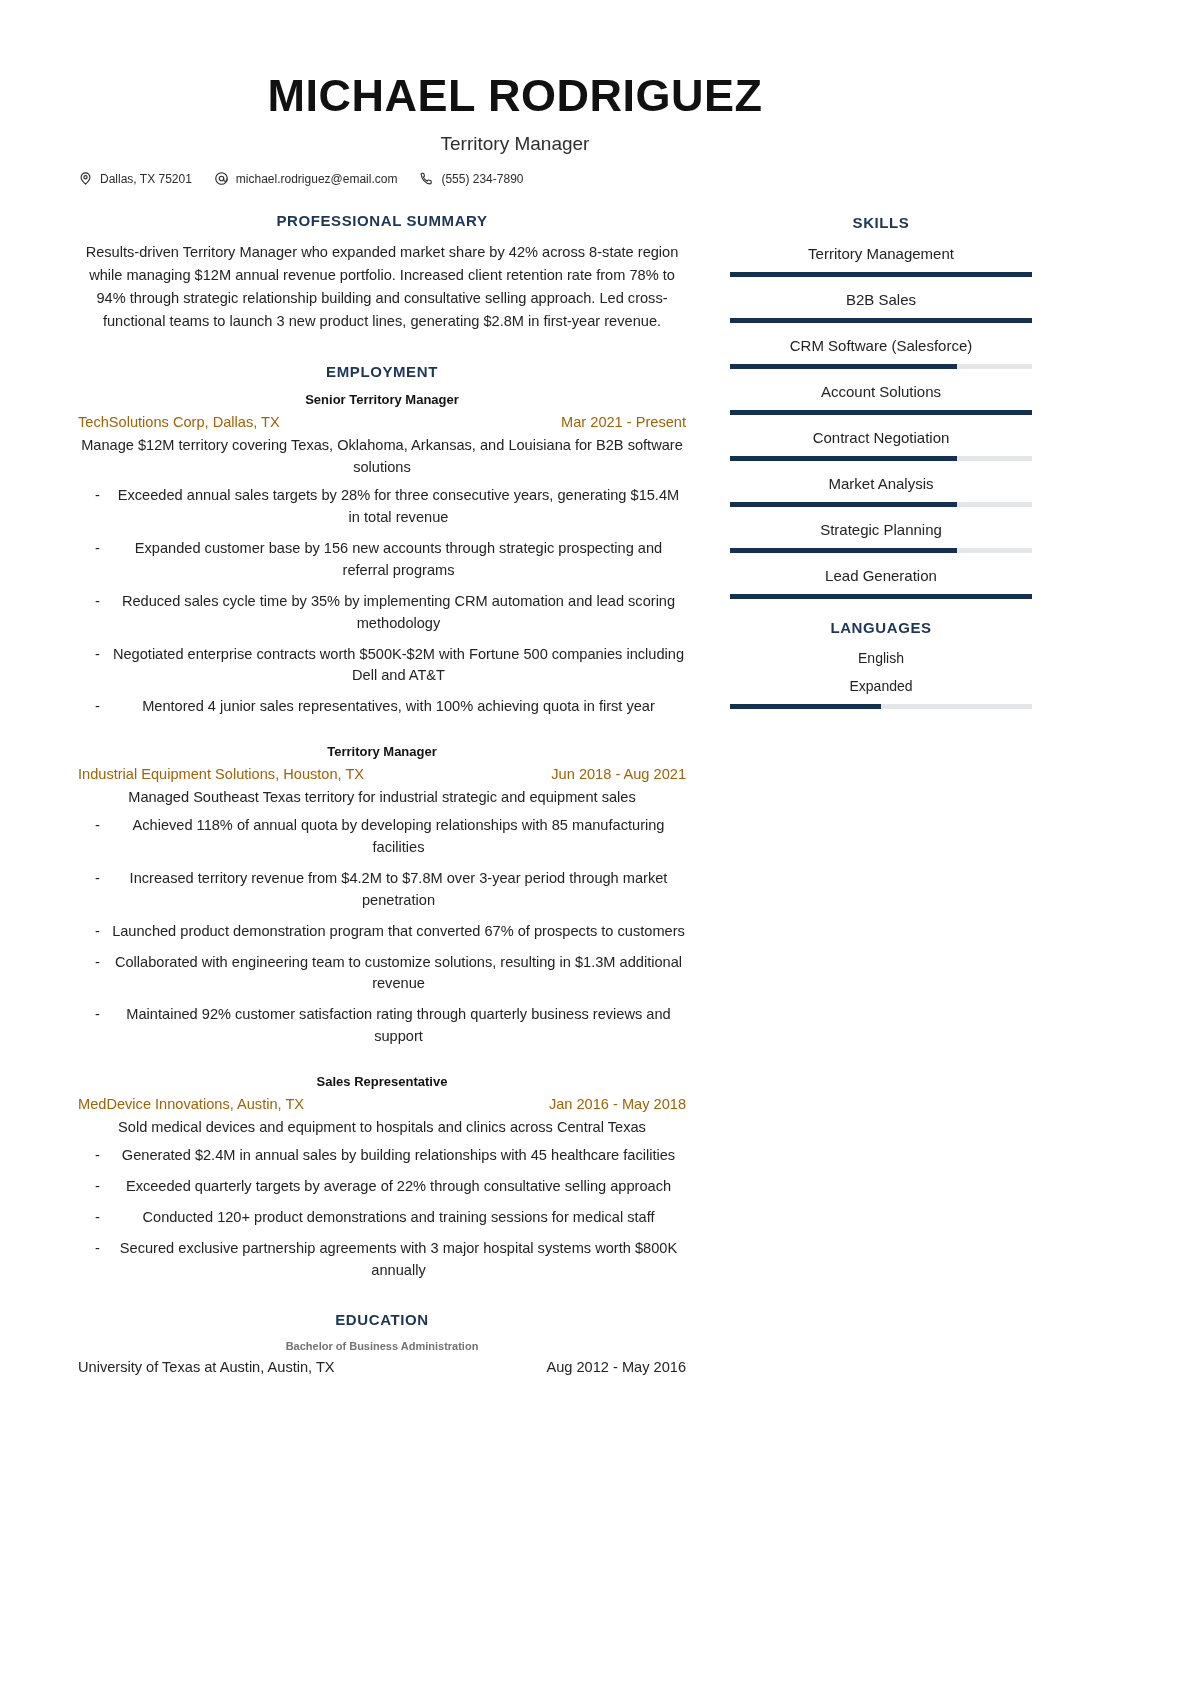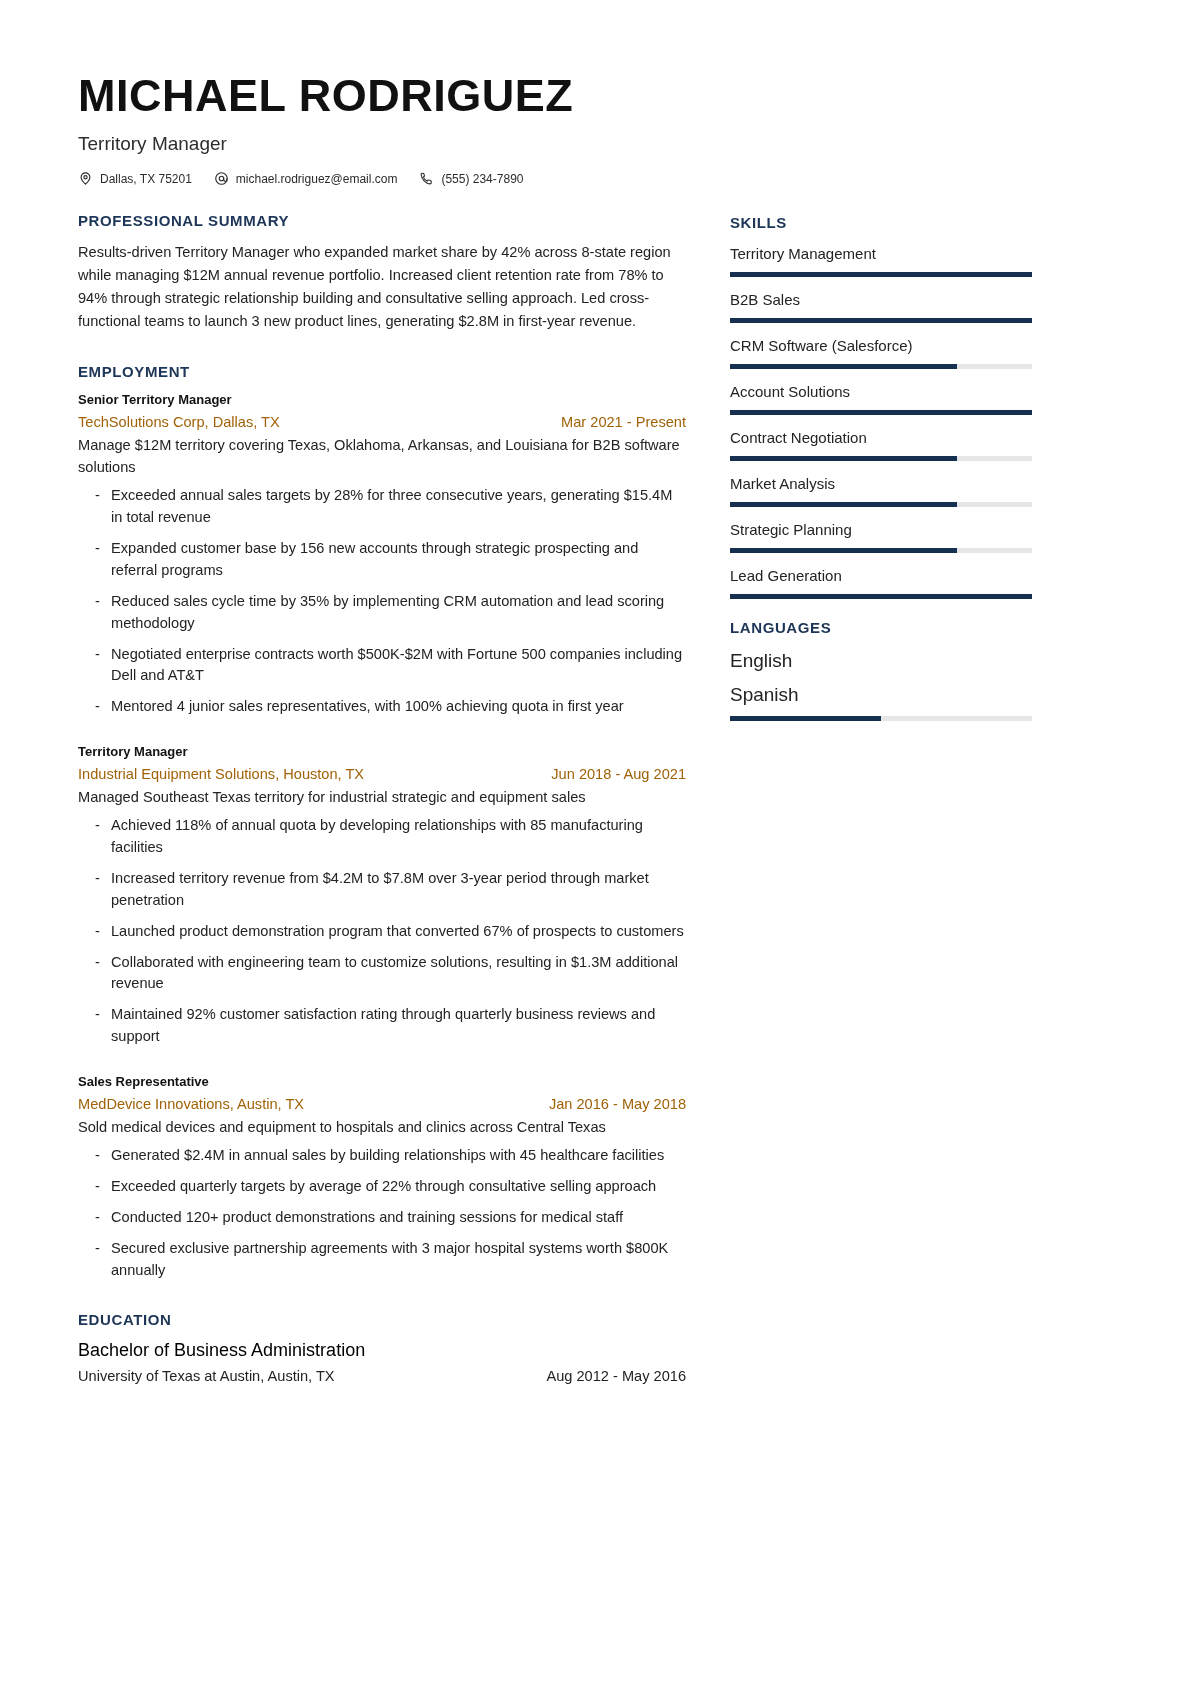--- a/index.html
+++ b/index.html
@@ -10,20 +10,21 @@
     font-family: "Liberation Sans", sans-serif;
     color: #1a1a1a;
     -webkit-font-smoothing: antialiased;
   }
   .page {
     position: relative;
     width: 1032px;
     height: 1697px;
     background: #ffffff;
     padding: 72px 80px 40px 78px;
+    text-align: center;
   }
 
   
   .header { margin-bottom: 26px; }
   .name {
     font-size: 45px;
     font-weight: 700;
     letter-spacing: 0.5px;
     color: #111111;
     line-height: 1.05;
@@ -114,23 +115,23 @@
   }
   .bullet:last-child { margin-bottom: 0; }
   .bullet .dash {
     position: absolute;
     left: 17px;
     top: 0;
   }
 
   
   .edu-degree {
-    font-size: 18px;
-    font-weight: 400;
-    color: #000000;
+    font-size: 11px;
+    font-weight: 700;
+    color: #737373;
     margin-bottom: 7px;
   }
   .edu-meta {
     display: flex;
     justify-content: space-between;
     align-items: baseline;
     font-size: 14.6px;
     color: #232323;
     gap: 14px;
   }
@@ -150,21 +151,21 @@
     border-radius: 0;
     overflow: hidden;
   }
   .bar-fill {
     position: absolute;
     left: 0; top: 0; bottom: 0;
     background: #16304f;
   }
   .lang { margin-bottom: 12px; }
   .lang-name {
-    font-size: 19px;
+    font-size: 14px;
     color: #232323;
     margin-bottom: 10px;
   }
   .lang.no-bar .lang-name { margin-bottom: 0; }
 </style>
 </head>
 <body>
 
 <div class="page">
 
@@ -336,21 +337,21 @@
           </div>
       </div>
 
       <div class="section" style="margin-bottom:0;">
         <div class="section-title">LANGUAGES</div>
         <div id="languages-container">
             <div class="lang no-bar">
               <div class="lang-name">English</div>
             </div>
             <div class="lang">
-              <div class="lang-name">Spanish</div>
+              <div class="lang-name">Expanded</div>
               <div class="bar" style="background: rgb(228, 230, 232);">
                 <div class="bar-fill" style="width: 50%; background: rgb(22, 48, 79);"></div>
               </div>
             </div>
           </div>
       </div>
 
     </div>
 
   </div>

